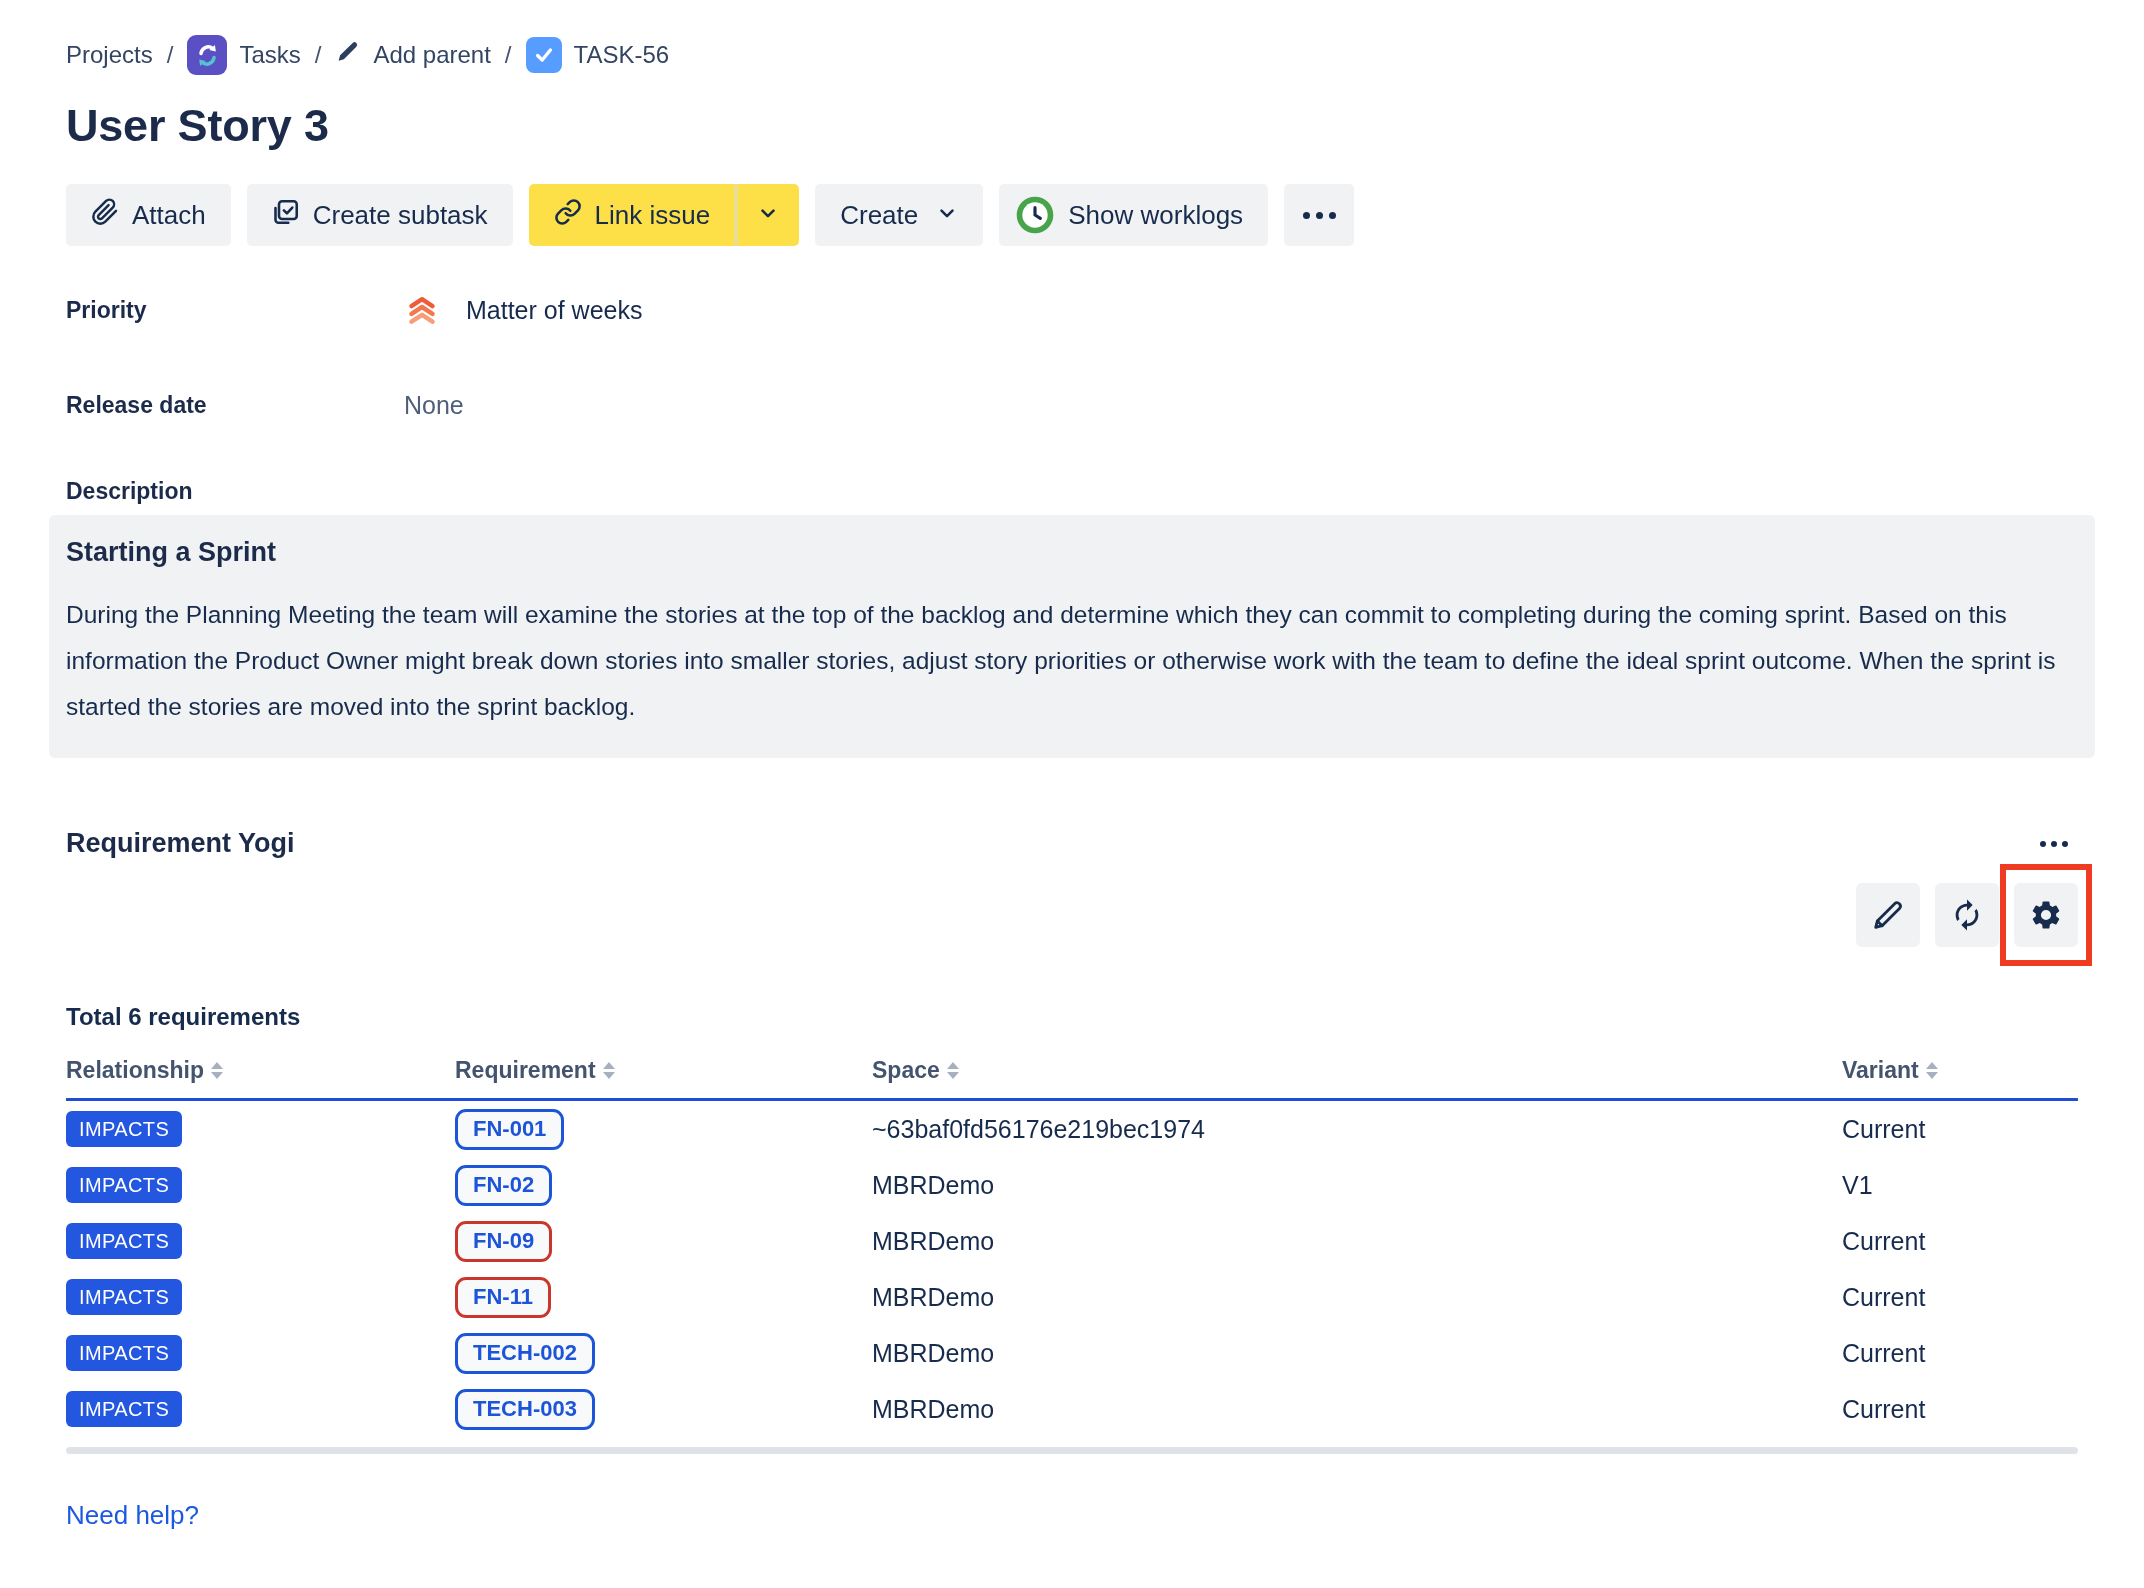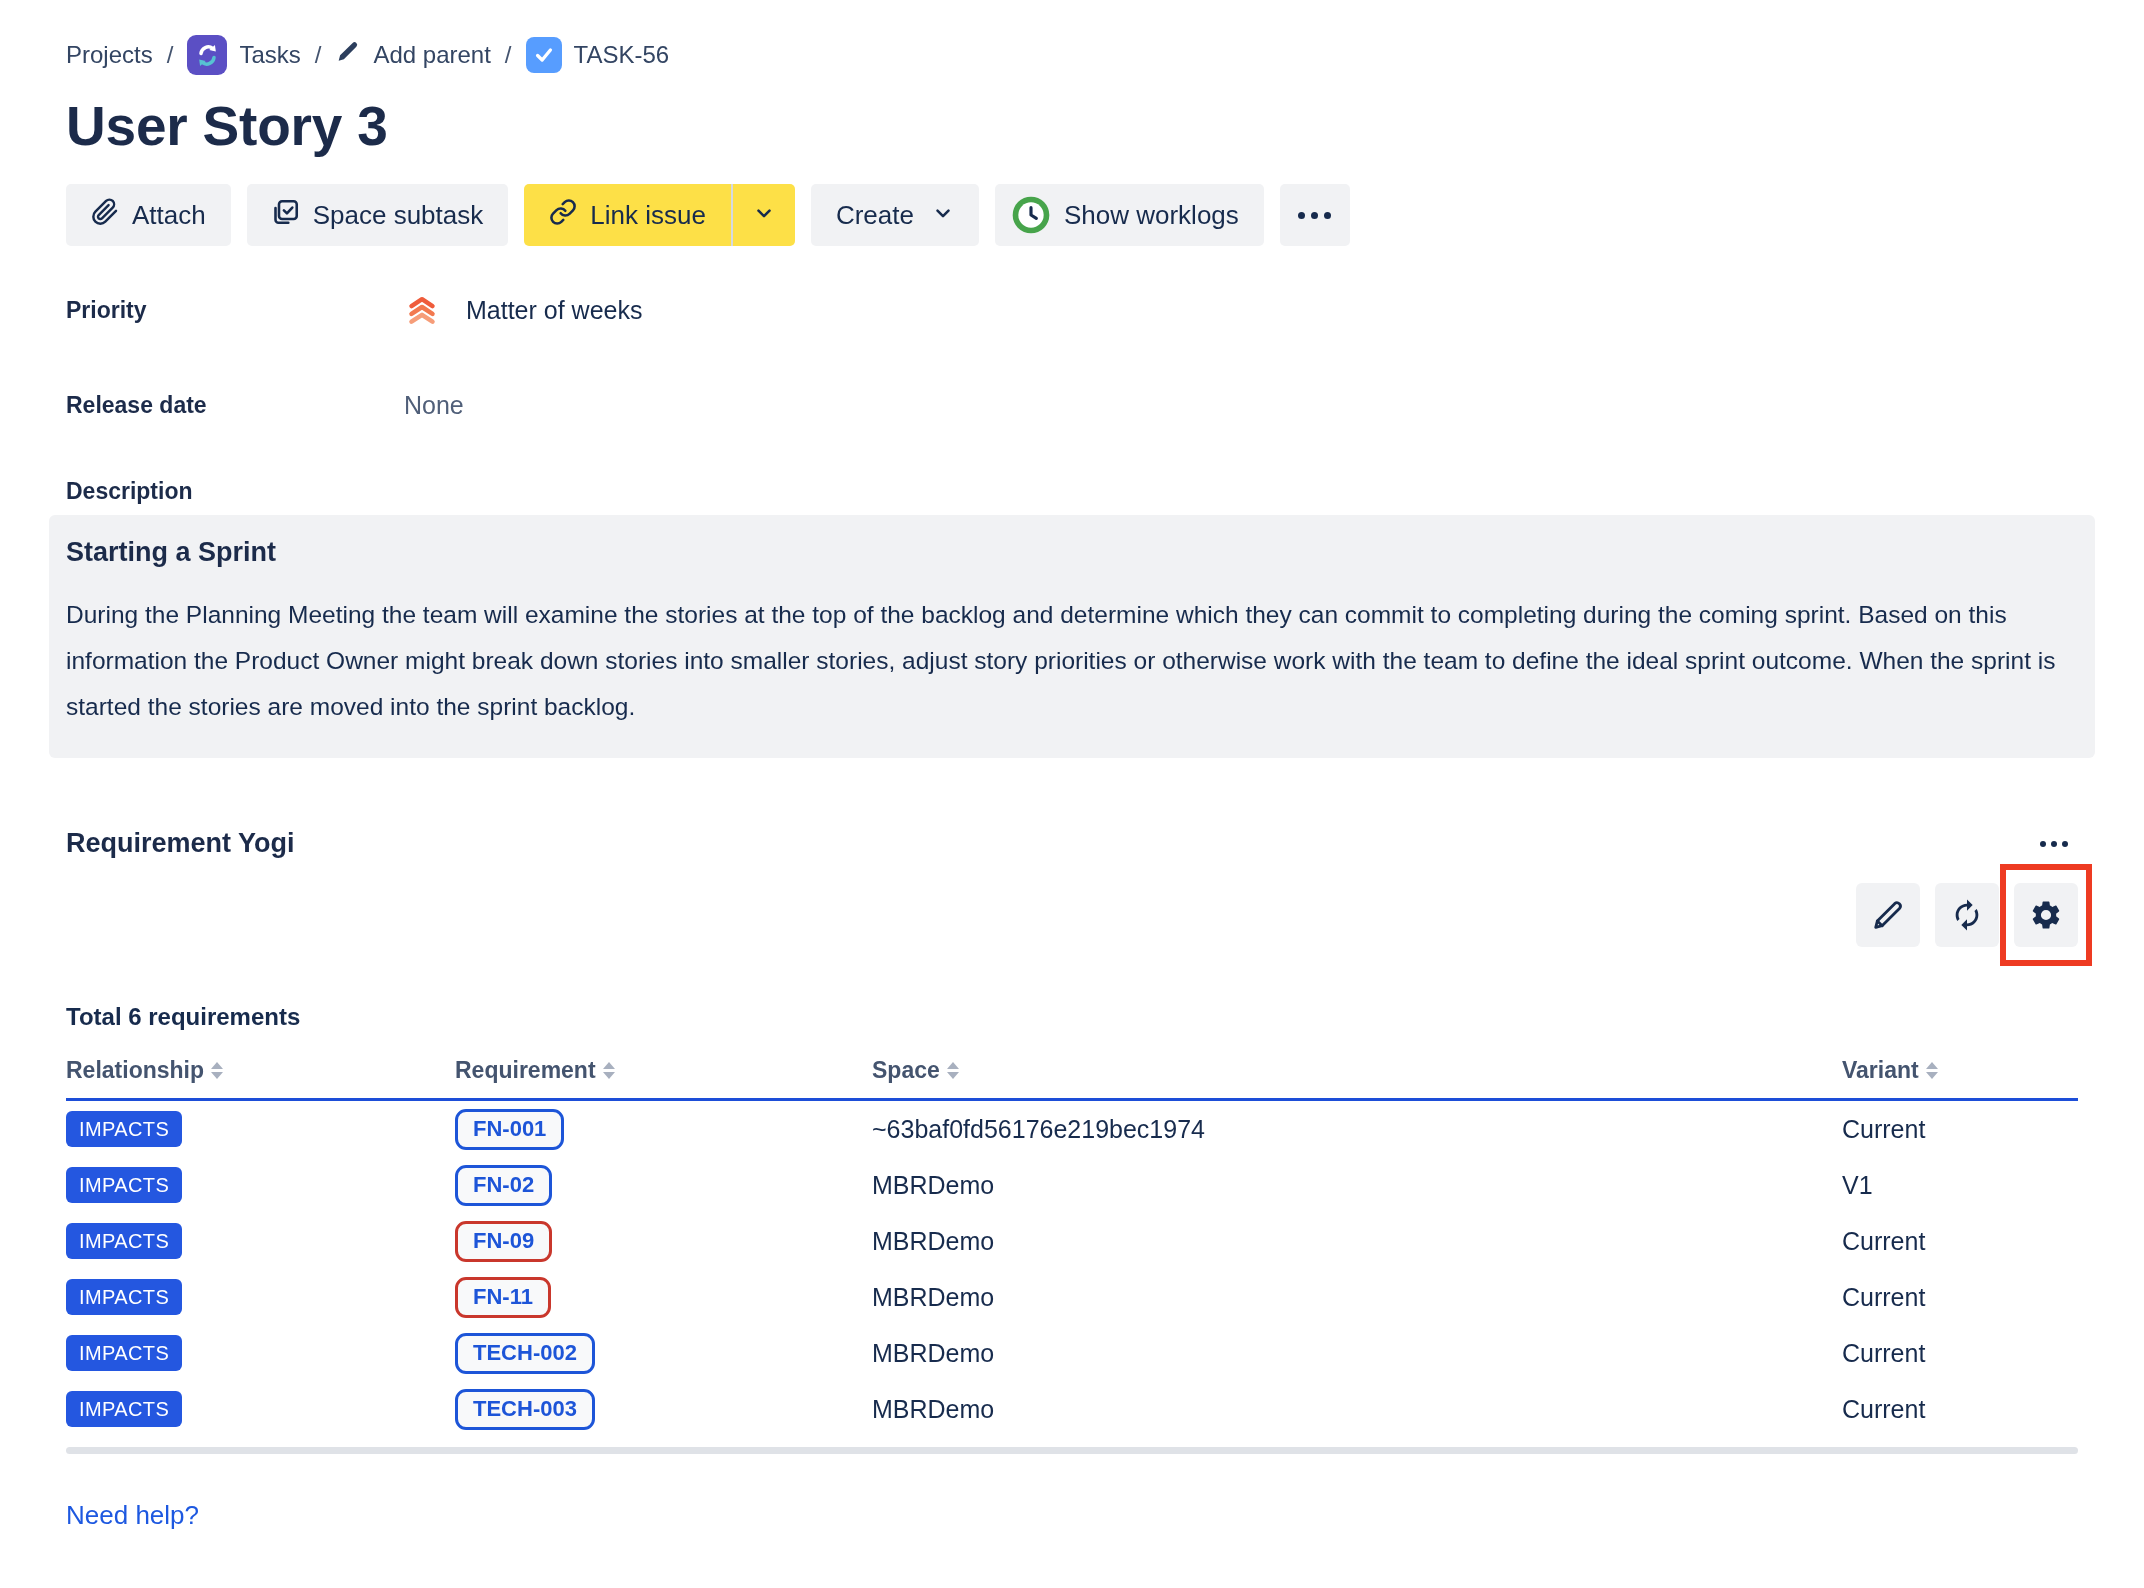--- a/index.html
+++ b/index.html
@@ -8,21 +8,21 @@
   .page { padding: 34px 66px 0 66px; width: 2144px; }
 
   
   .breadcrumb { display: flex; align-items: center; gap: 14px; height: 42px; font-size: 24px; color: #334563; }
   .crumb { display: flex; align-items: center; gap: 12px; color: #334563; cursor: pointer; }
   .crumb-sep { color: #44546F; font-size: 24px; }
   .app-avatar { width: 40px; height: 40px; border-radius: 9px; background: var(--app-icon-purple, #5B4FC4); display: flex; align-items: center; justify-content: center; }
   .task-avatar { width: 36px; height: 36px; border-radius: 8px; background: var(--task-icon-blue, #579DFF); display: flex; align-items: center; justify-content: center; }
 
   
-  h1.title { font-size: 55px; line-height: 52px; font-weight: 700; color: #1C2B4A; margin-top: 24px; letter-spacing: -0.2px; }
+  h1.title { font-size: 45px; line-height: 52px; font-weight: 700; color: #1C2B4A; margin-top: 24px; letter-spacing: -0.2px; }
 
   
   .toolbar { display: flex; align-items: center; gap: 16px; margin-top: 32px; }
   .btn { display: inline-flex; align-items: center; gap: 13px; height: 62px; padding: 0 25px; background: #F1F2F4; border: none; border-radius: 5px; font-family: inherit; font-size: 26px; font-weight: 500; color: #172B4D; cursor: pointer; }
   .btn svg { flex: 0 0 auto; }
   .split { display: inline-flex; align-items: stretch; background: #fde047; border-radius: 5px; overflow: hidden; }
   .split .btn { border-radius: 0; background: transparent; }
   .split .divider { width: 2px; background: #D5D9E0; margin: 0; }
   .split .chev-part { padding: 0 20px; display: flex; align-items: center; cursor: pointer; }
   .btn.more-btn { width: 70px; justify-content: center; padding: 0; gap: 6px; }
@@ -126,21 +126,21 @@
     </button>
 
     <button class="btn">
       <span>
         <svg width="28" height="28" viewBox="0 0 24 24" fill="none" stroke="#172B4D" stroke-width="2.2" stroke-linecap="round" stroke-linejoin="round">
           <rect x="6" y="2.8" width="15.2" height="15.2" rx="2.6"></rect>
           <polyline points="10.2,10.6 12.8,13.2 17.4,8.2"></polyline>
           <path d="M3 8.5 V18.6 a2.6 2.6 0 0 0 2.6 2.6 H14"></path>
         </svg>
       </span>
-      <span>Space subtask</span>
+      <span>Create subtask</span>
     </button>
 
     <div class="split">
       <button class="btn">
         <span>
           <svg width="28" height="28" viewBox="0 0 24 24" fill="none" stroke="#172B4D" stroke-width="2.2" stroke-linecap="round" stroke-linejoin="round">
             <path d="M10 13a5 5 0 0 0 7.54.54l3-3a5 5 0 0 0-7.07-7.07l-1.72 1.71"></path>
             <path d="M14 11a5 5 0 0 0-7.54-.54l-3 3a5 5 0 0 0 7.07 7.07l1.71-1.71"></path>
           </svg>
         </span>

